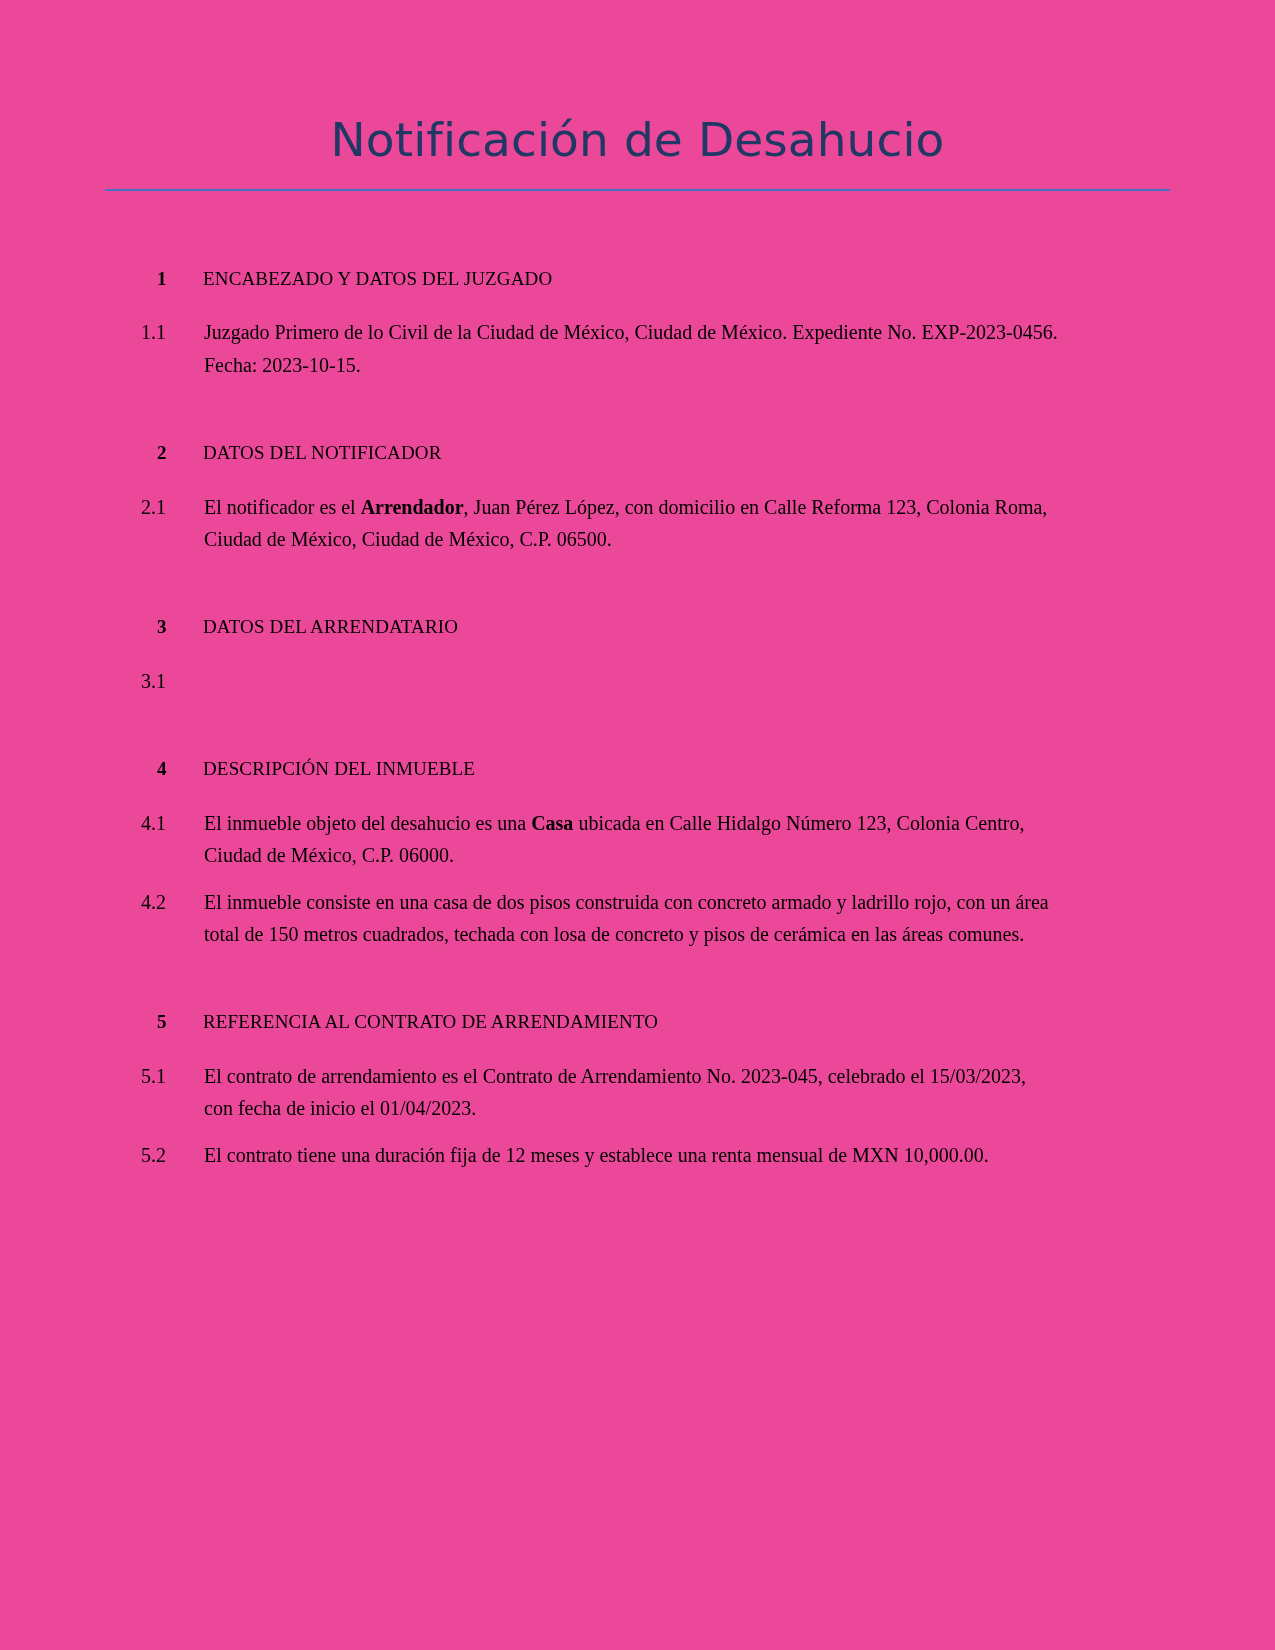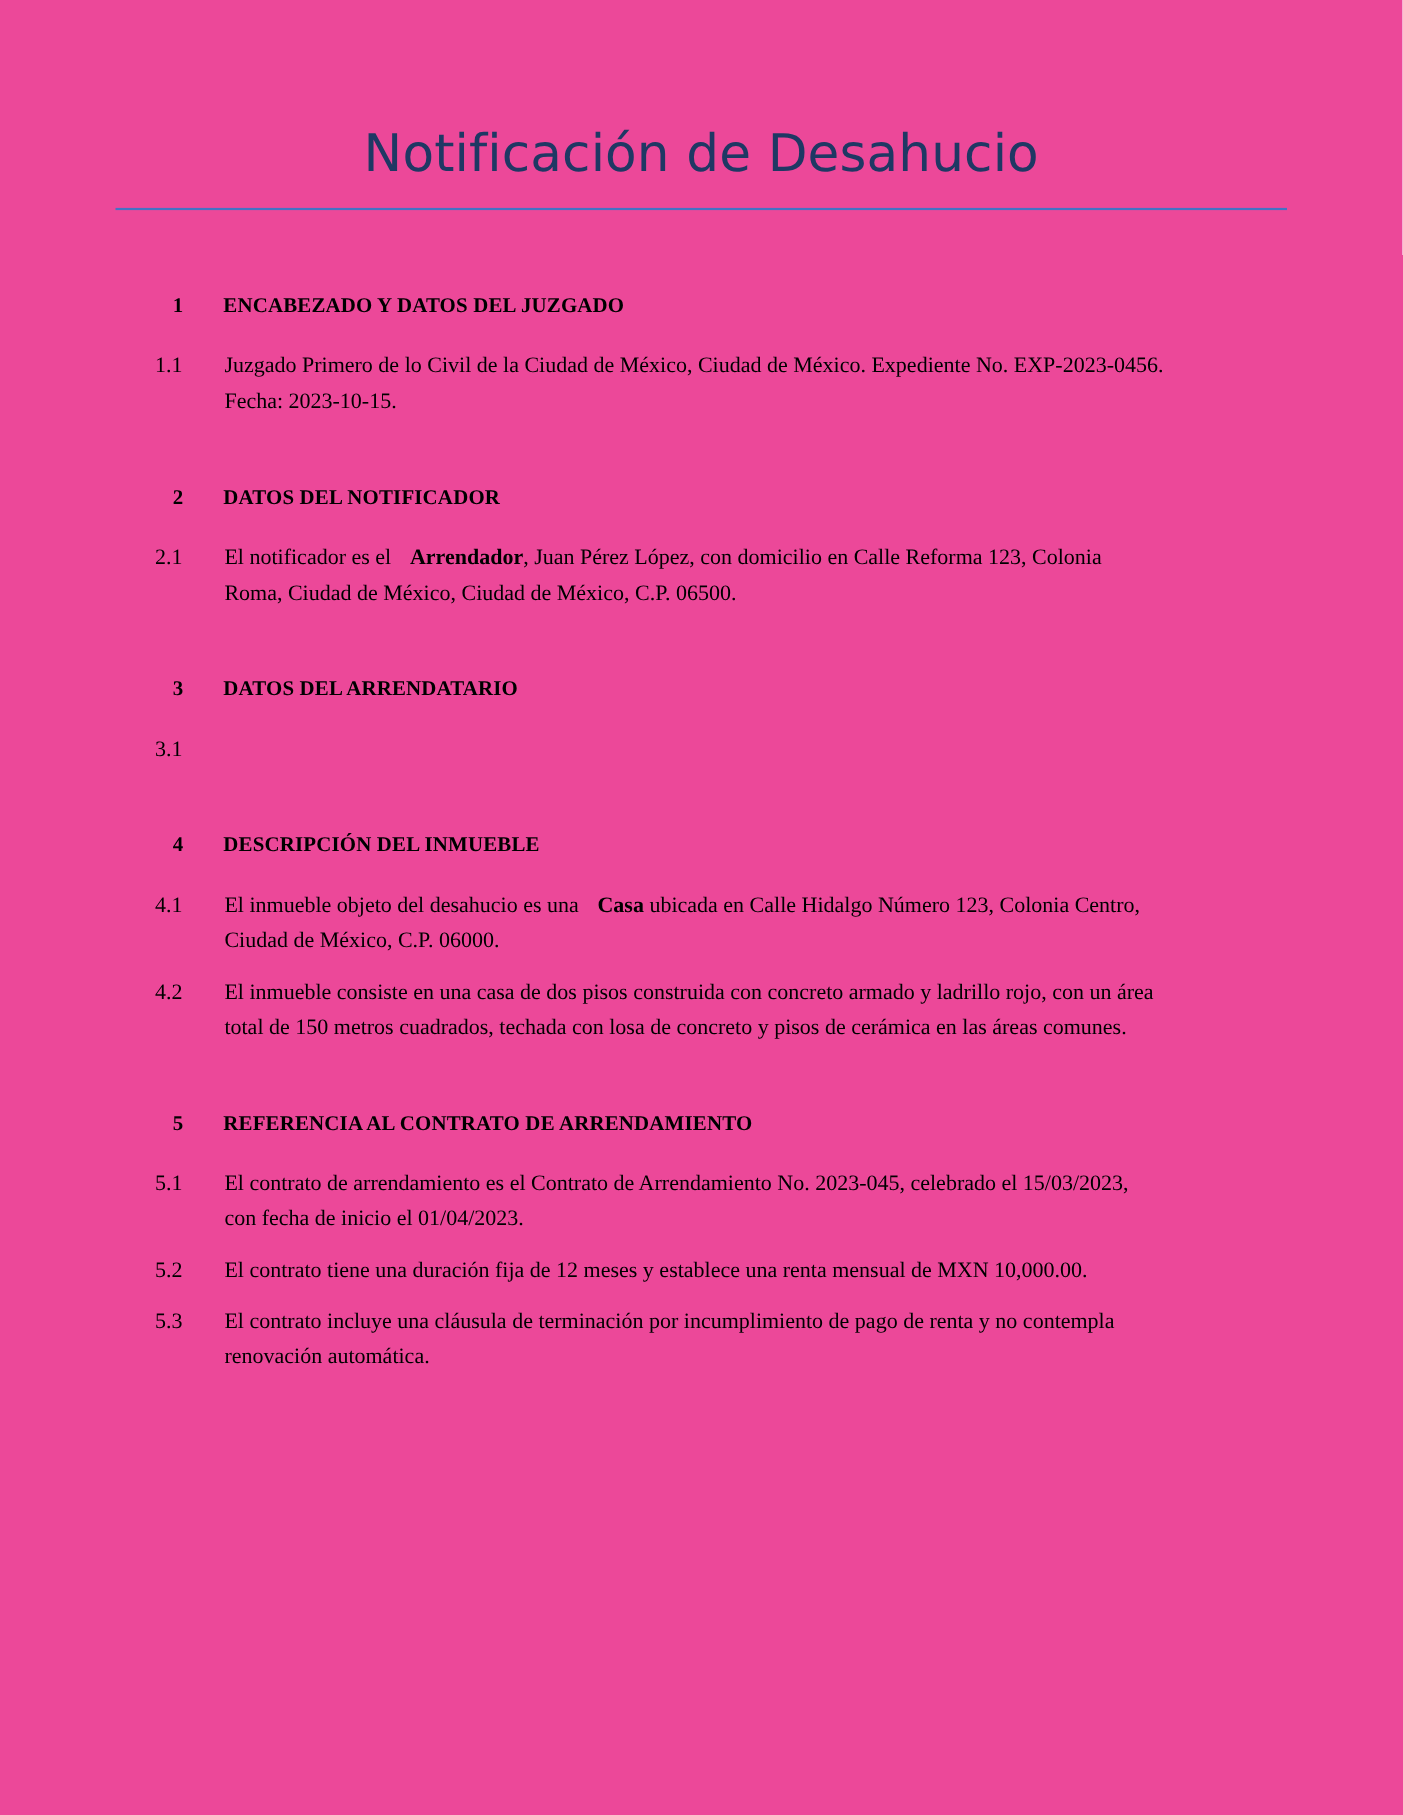--- a/index.html
+++ b/index.html
@@ -68,21 +68,21 @@
   .section-heading .h-num {
     flex: 0 0 46px;
     font-size: 19px;
     font-weight: 700;
     font-family: "Liberation Serif", "DejaVu Serif", serif;
     text-align: left;
     line-height: 1.45;
   }
   .section-heading .h-text {
     font-size: 19px;
-    font-weight: 700;
+    font-weight: 400;
     font-family: "Liberation Serif", "DejaVu Serif", serif;
     line-height: 1.45;
     letter-spacing: 0.15px;
     white-space: nowrap;
   }
 
   .clause {
     display: flex;
     align-items: baseline;
     margin: 0;
@@ -105,21 +105,20 @@
     flex: 1 1 auto;
     font-size: 20px;
     line-height: 1.62;
     font-weight: 400;
     text-align: left;
     max-width: 855px;
   }
   .clause .c-text b,
   .clause .c-text strong {
     font-weight: 700;
-    margin-left: 12px;
   }
 </style>
 </head>
 <body>
 
 <div class="page">
 
   <div class="doc-title-block">
     <h1 class="doc-title">Notificación de Desahucio</h1>
     <hr class="title-rule">
@@ -180,20 +179,16 @@
         <span class="h-text">REFERENCIA AL CONTRATO DE ARRENDAMIENTO</span>
       </div>
       <div class="clause">
         <span class="c-num">5.1</span>
         <span class="c-text">El contrato de arrendamiento es el Contrato de Arrendamiento No. 2023-045, celebrado el 15/03/2023, con fecha de inicio el 01/04/2023.</span>
       </div>
       <div class="clause">
         <span class="c-num">5.2</span>
         <span class="c-text">El contrato tiene una duración fija de 12 meses y establece una renta mensual de MXN 10,000.00.</span>
       </div>
-      <div class="clause">
-        <span class="c-num">5.3</span>
-        <span class="c-text">El contrato incluye una cláusula de terminación por incumplimiento de pago de renta y no contempla renovación automática.</span>
-      </div>
     </div>
 
   </div>
 </div>
 
 </body></html>

